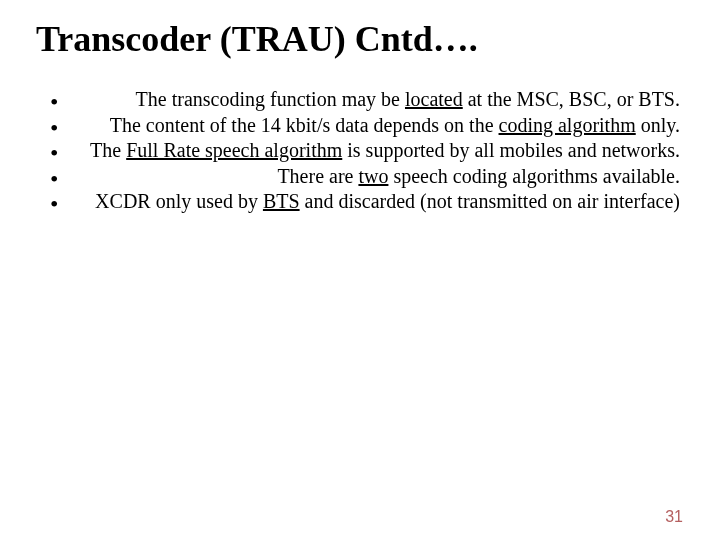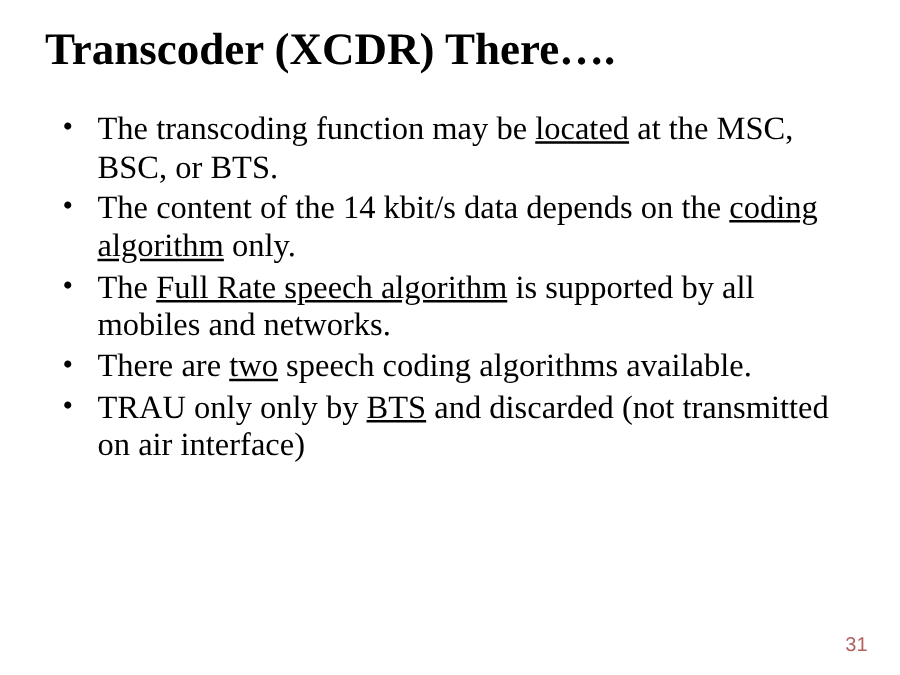--- a/index.html
+++ b/index.html
@@ -23,51 +23,52 @@
   .title {
     font-size: 36px;
     font-weight: bold;
     margin: 0 0 28px 0;
     letter-spacing: 0px;
   }
   ul.bullets {
     list-style: none;
     margin: 0;
     padding: 0 4px 0 14px;
-    font-size: 26px;
+    font-size: 20px;
     line-height: 1.18;
+    text-align: right;
   }
   ul.bullets > li {
     position: relative;
     padding-left: 28px;
     margin: 0 0 2px 0;
   }
   ul.bullets > li::before {
     content: "•";
     position: absolute;
     left: 0;
     top: 0;
     font-size: 24px;
   }
   .u { text-decoration: underline; }
   .pagenum {
     position: absolute;
-    right: 26px;
+    right: 37px;
     bottom: 14px;
     font-family: Arial, Helvetica, sans-serif;
     font-size: 16px;
     color: #b56060;
   }
 </style>
 </head>
 <body>
 
 <div class="slide">
-  <h1 class="title">Transcoder (XCDR) There….</h1>
+  <h1 class="title">Transcoder (TRAU) Cntd….</h1>
   <ul class="bullets">
       <li><span>The transcoding function may be </span><span class="u">located</span><span> at the MSC, BSC, or BTS.</span></li>
       <li><span>The content of the 14 kbit/s data depends on the </span><span class="u">coding algorithm</span><span> only.</span></li>
       <li><span>The </span><span class="u">Full Rate speech algorithm</span><span> is supported by all mobiles and networks.</span></li>
       <li><span>There are </span><span class="u">two</span><span> speech coding algorithms available.</span></li>
-      <li><span>TRAU only only by </span><span class="u">BTS</span><span> and discarded (not transmitted on air interface)</span></li>
+      <li><span>XCDR only used by </span><span class="u">BTS</span><span> and discarded (not transmitted on air interface)</span></li>
     </ul>
   <div class="pagenum">31</div>
 </div>
 
 </body></html>

